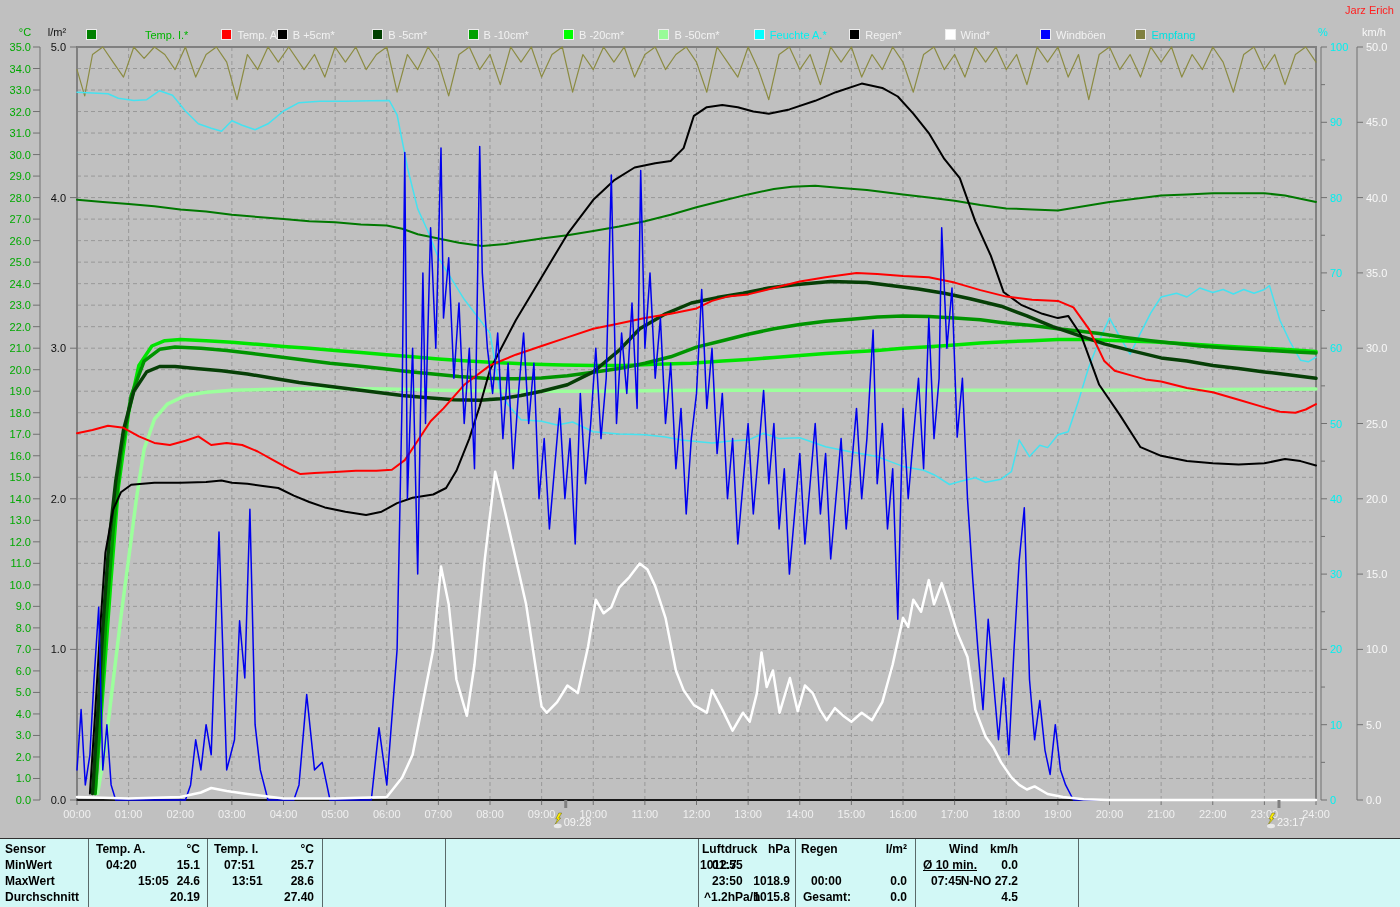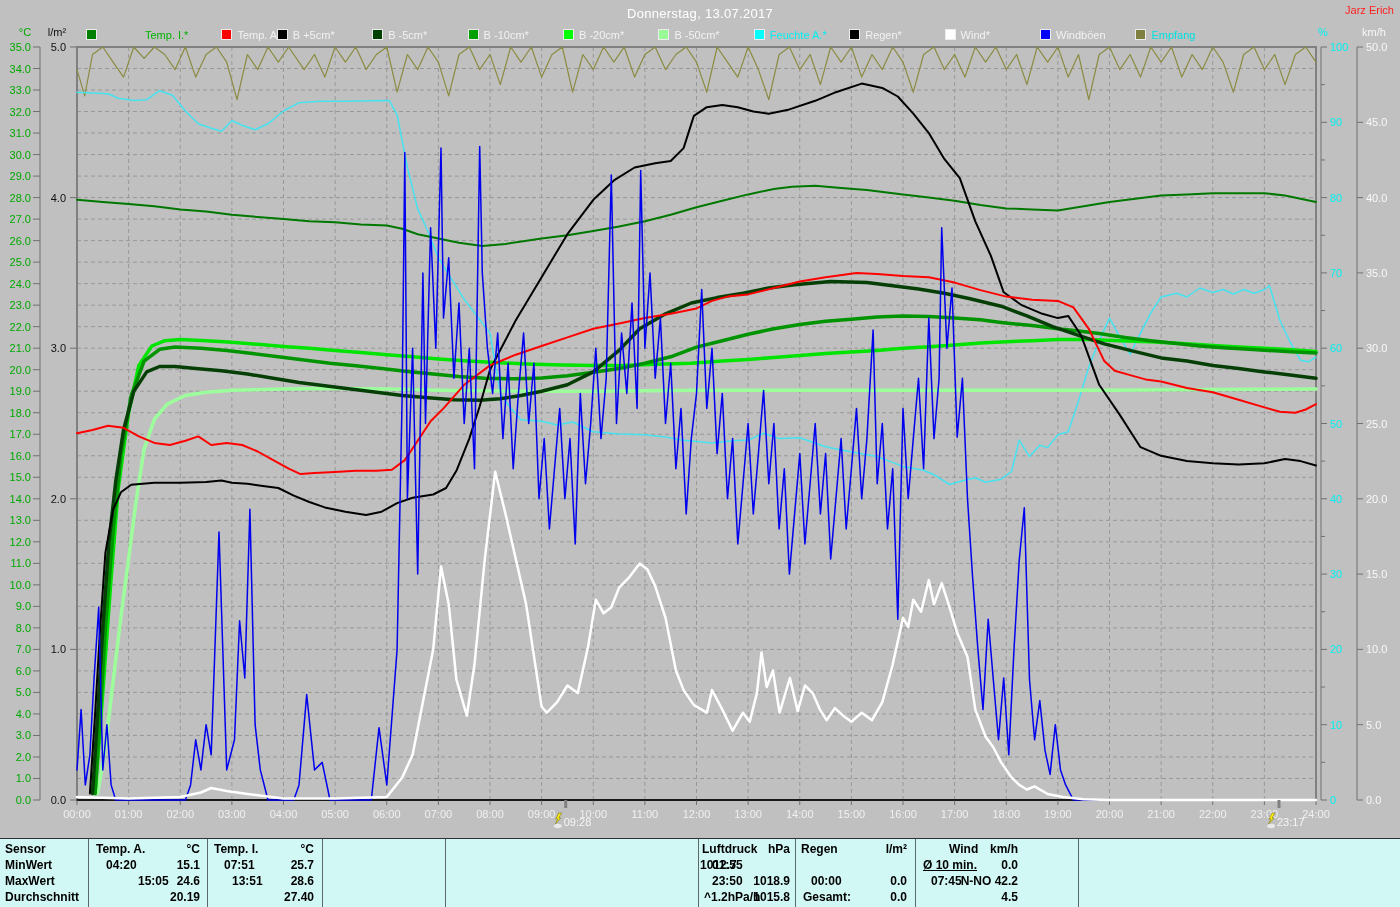--- a/index.html
+++ b/index.html
@@ -16,21 +16,20 @@
   #chart{position:absolute;left:0;top:0;width:1400px;height:838px;}
   #footer{position:absolute;left:0;top:838px;width:1400px;height:69px;background:#d2f8f6;
           border-top:1px solid #303030;font-size:12px;font-weight:bold;color:#000;}
   .tcell{position:absolute;white-space:nowrap;line-height:13px;}
   .tdiv{position:absolute;top:0;width:1px;height:69px;background:#5a6a6a;}
 </style>
 </head>
 <body>
 
 <div class="screen">
-  <div class="title">Donnerstag, 13.07.2017</div>
   <div class="author">Jarz Erich</div>
   <div id="legend">
       <span class="lg-item" style="left: 86px;"><span class="lg-sw" style="background: rgb(0, 128, 0);"></span><span class="lg-lb" style="color: rgb(0, 180, 0); margin-left: 48px;">Temp. I.*</span></span>
       <span class="lg-item" style="left: 181.4px; margin-left: 40px;"><span class="lg-sw" style="background: rgb(255, 0, 0);"></span><span class="lg-lb" style="color: rgb(242, 242, 242);">Temp. A.*</span></span>
       <span class="lg-item" style="left: 276.8px;"><span class="lg-sw" style="background: rgb(0, 0, 0);"></span><span class="lg-lb" style="color: rgb(242, 242, 242);">B +5cm*</span></span>
       <span class="lg-item" style="left: 372.2px;"><span class="lg-sw" style="background: rgb(0, 64, 0);"></span><span class="lg-lb" style="color: rgb(242, 242, 242);">B -5cm*</span></span>
       <span class="lg-item" style="left: 467.6px;"><span class="lg-sw" style="background: rgb(0, 160, 0);"></span><span class="lg-lb" style="color: rgb(242, 242, 242);">B -10cm*</span></span>
       <span class="lg-item" style="left: 563px;"><span class="lg-sw" style="background: rgb(0, 255, 0);"></span><span class="lg-lb" style="color: rgb(242, 242, 242); margin-top: 26px;">B -20cm*</span></span>
       <span class="lg-item" style="left: 658.4px;"><span class="lg-sw" style="background: rgb(152, 251, 152);"></span><span class="lg-lb" style="color: rgb(242, 242, 242);">B -50cm*</span></span>
       <span class="lg-item" style="left: 753.8px;"><span class="lg-sw" style="background: rgb(0, 255, 255);"></span><span class="lg-lb" style="color: rgb(0, 240, 240);">Feuchte A.*</span></span>
@@ -350,21 +349,21 @@
       <div class="tcell" style="top: 4px; left: 847px; width: 60px; text-align: right;">l/m²</div>
       <div class="tcell" style="top: 36px; left: 811px;">00:00</div>
       <div class="tcell" style="top: 36px; left: 817px; width: 90px; text-align: right;">0.0</div>
       <div class="tcell" style="top: 52px; left: 803px;">Gesamt:</div>
       <div class="tcell" style="top: 52px; left: 817px; width: 90px; text-align: right;">0.0</div>
       <div class="tcell" style="top: 4px; left: 921px; margin-left: 28px;">Wind</div>
       <div class="tcell" style="top: 4px; left: 958px; width: 60px; text-align: right;">km/h</div>
       <div class="tcell" style="top: 20px; left: 923px; text-decoration: underline;">Ø 10 min.</div>
       <div class="tcell" style="top: 20px; left: 928px; width: 90px; text-align: right;">0.0</div>
       <div class="tcell" style="top: 36px; left: 931px;">07:45</div>
-      <div class="tcell" style="top: 36px; left: 928px; width: 90px; text-align: right;">N-NO 42.2</div>
+      <div class="tcell" style="top: 36px; left: 928px; width: 90px; text-align: right;">N-NO 27.2</div>
       <div class="tcell" style="top: 52px; left: 928px; width: 90px; text-align: right;">4.5</div>
       <div class="tdiv" style="left: 88px;"></div>
       <div class="tdiv" style="left: 207px;"></div>
       <div class="tdiv" style="left: 322px;"></div>
       <div class="tdiv" style="left: 445px;"></div>
       <div class="tdiv" style="left: 698px;"></div>
       <div class="tdiv" style="left: 795px;"></div>
       <div class="tdiv" style="left: 915px;"></div>
       <div class="tdiv" style="left: 1078px;"></div>
     </div>

